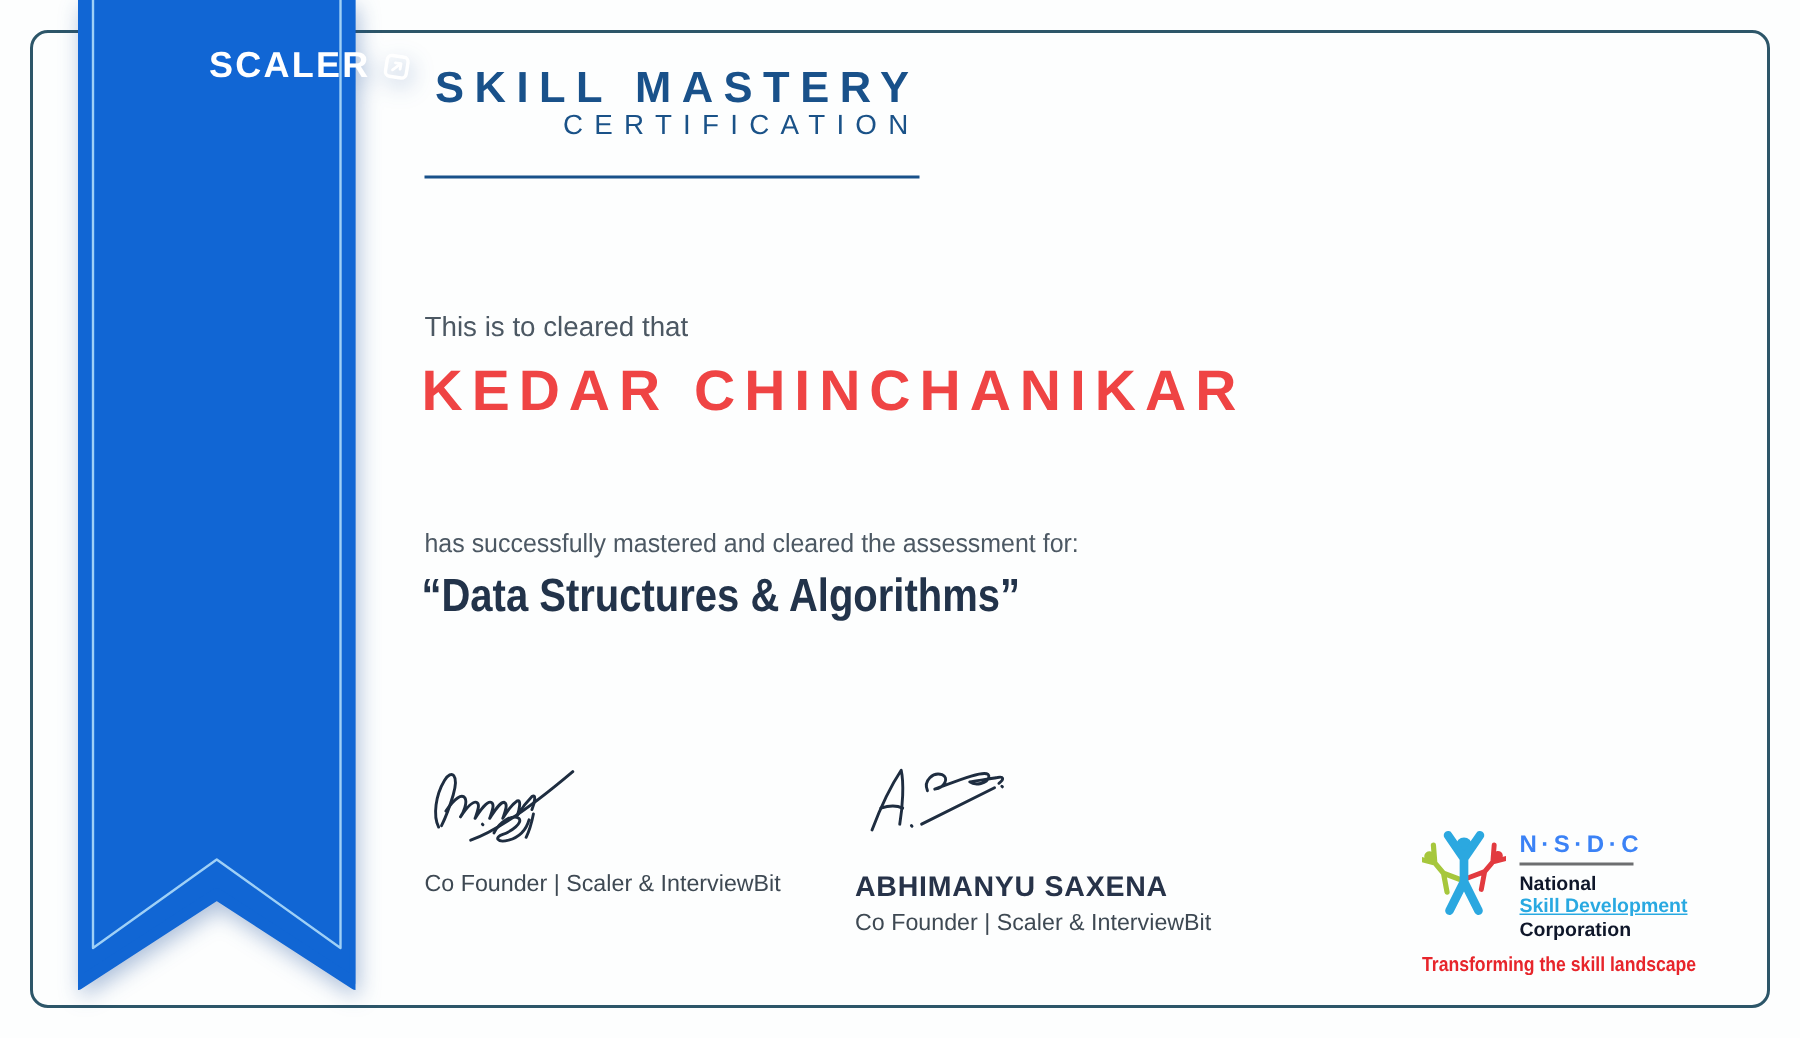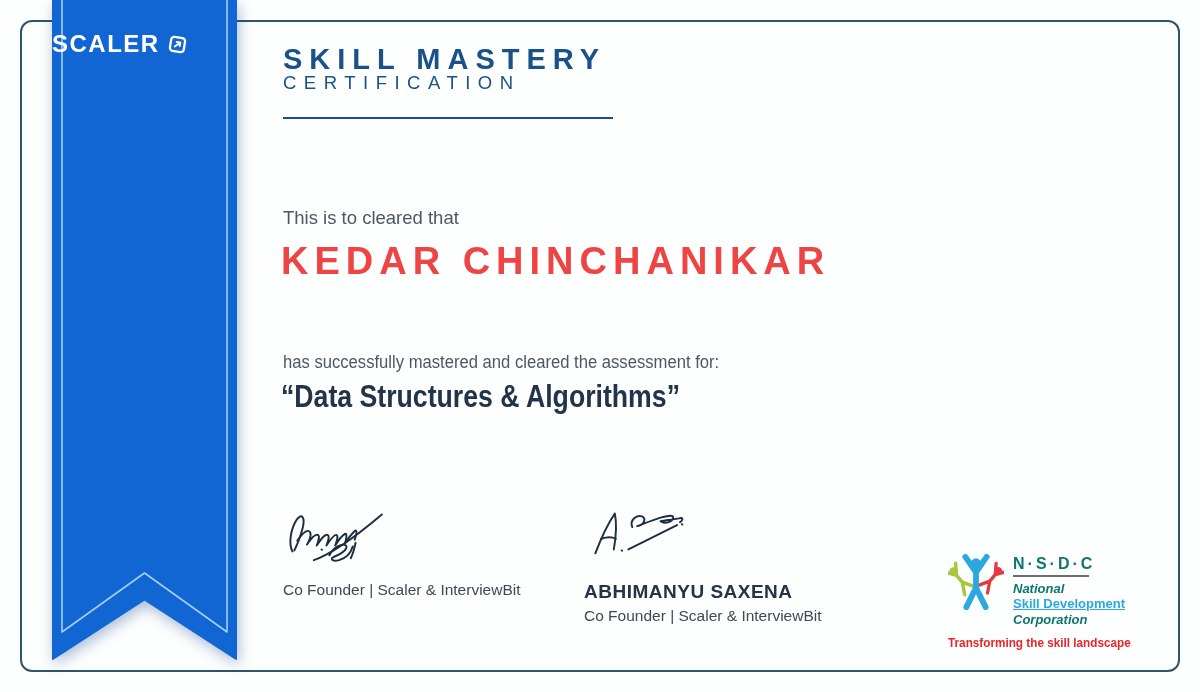--- a/index.html
+++ b/index.html
@@ -13,25 +13,25 @@
     position:absolute;left:20px;top:20px;right:20px;bottom:20px;
     border:2px solid #2d5669;border-radius:12px;
   }
   
   .ribbon{position:absolute;left:52px;top:0;width:185px;height:668px;
     filter:drop-shadow(2px 5px 7px rgba(21,72,150,.35));}
   .ribbon svg{display:block;}
   .ribbon-brand{
     position:absolute;left:0;top:30px;width:223px;text-align:center;
     color:#ffffff;font-weight:700;font-size:24px;letter-spacing:1.5px;
-    display:flex;align-items:center;justify-content:flex-start;gap:7px;
+    display:flex;align-items:center;justify-content:flex-end;gap:7px;
   }
   .ribbon-brand .cube{width:21px;height:21px;}
   
-  .head{position:absolute;left:283px;top:45px;}
+  .head{position:absolute;left:283px;top:45px;text-align:right;}
   .head .title{
     font-size:29px;font-weight:700;letter-spacing:7px;color:#19518a;line-height:1;
   }
   .head .subtitle{
     font-size:18.5px;font-weight:400;letter-spacing:7.5px;color:#1a5288;line-height:1;
   }
   .head .rule{margin-top:24px;width:330px;height:2px;background:#19518a;}
   
   .intro{position:absolute;left:283px;top:207px;font-size:18.5px;color:#4c5863;}
   .recipient{
@@ -40,34 +40,34 @@
   }
   .statement{position:absolute;left:283px;top:352px;font-size:17.5px;color:#4c5863;
     transform:scaleX(.95);transform-origin:left;}
   .course{
     position:absolute;left:281px;top:379px;font-size:31px;font-weight:700;color:#22334a;
     white-space:nowrap;transform:scaleX(.86);transform-origin:left;letter-spacing:0;
   }
   
   .sig{position:absolute;top:495px;width:300px;}
   .sig.first{left:283px;}
-  .sig.second{left:584px;}
+  .sig.second{left:570px;}
   .sig .scrawl{height:70px;margin-bottom:16px;}
   .sig .scrawl svg{display:block;}
   .sig-name{font-size:19px;font-weight:700;color:#273349;letter-spacing:.5px;}
   .sig-role{margin-top:4px;font-size:15.5px;color:#3e4953;}
   
   .nsdc{position:absolute;left:948px;top:551px;width:200px;}
   .nsdc-row{display:flex;gap:9px;align-items:flex-start;}
   .nsdc-text{padding-top:5px;}
   .nsdc-acronym{
-    font-size:16px;font-weight:700;color:#0f766e;letter-spacing:3px;
+    font-size:16px;font-weight:700;color:#3b82f6;letter-spacing:3px;
     border-bottom:2px solid #6d6e70;padding-bottom:3px;width:76px;line-height:1;
   }
-  .nsdc-l1,.nsdc-l3{font-size:13px;font-weight:700;color:#0f766e;line-height:1.18;font-style:italic;}
+  .nsdc-l1,.nsdc-l3{font-size:13px;font-weight:700;color:#0f172a;line-height:1.18;}
   .nsdc-l2{font-size:13px;font-weight:700;color:#29a9e1;line-height:1.18;text-decoration:underline;}
   .nsdc-l1{margin-top:4px;}
   .nsdc-tagline{
     margin-top:8px;font-size:13.5px;font-weight:700;color:#e7252b;
     white-space:nowrap;transform:scaleX(.87);transform-origin:left;
   }
 </style>
 </head>
 <body>
 

